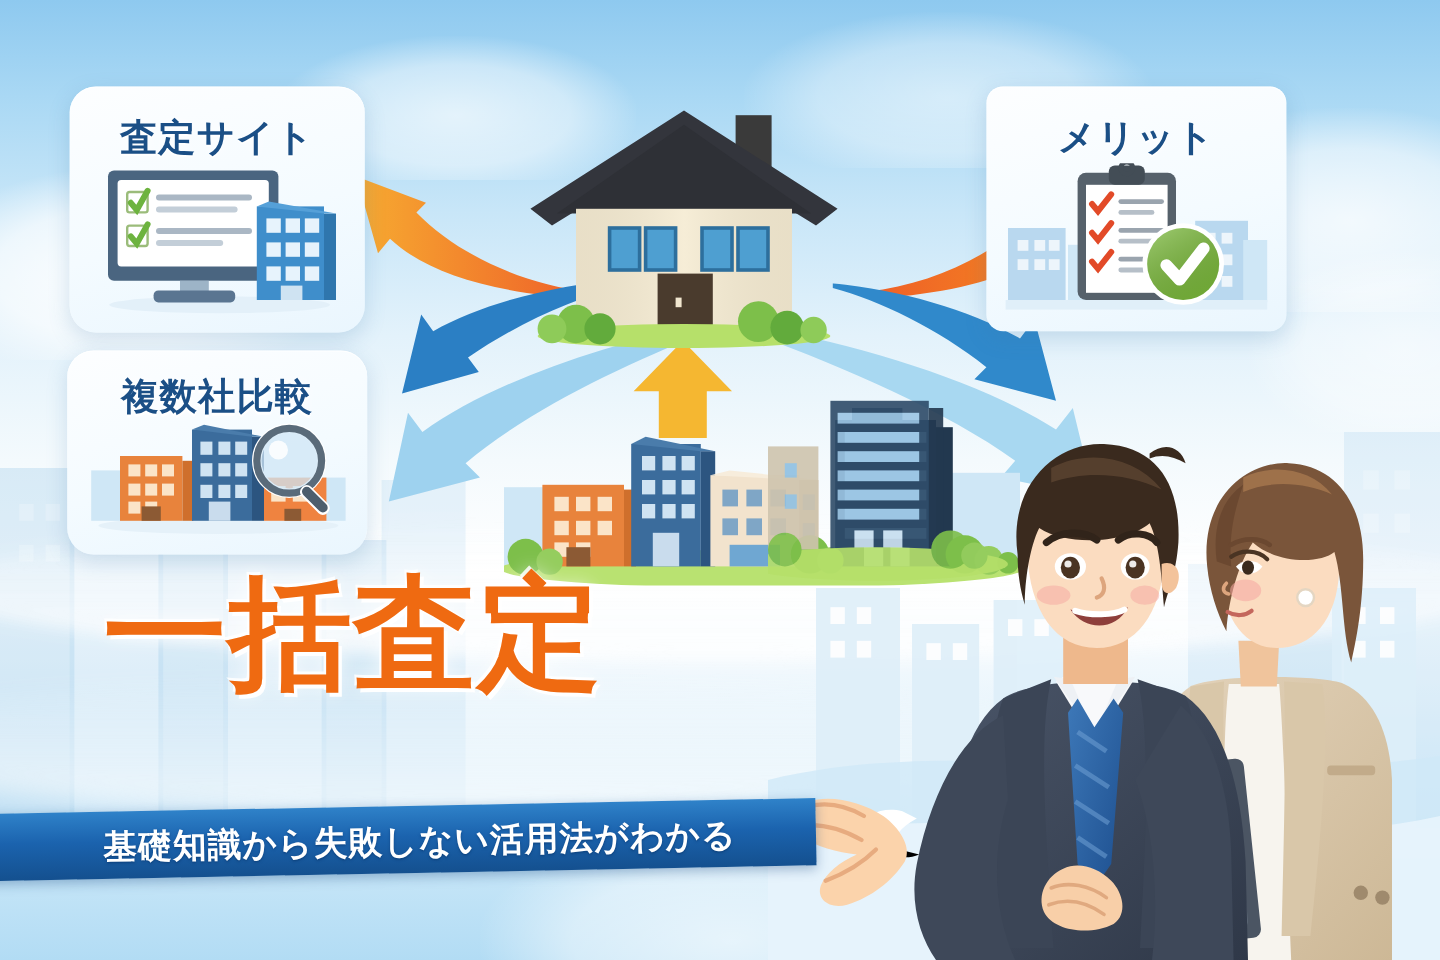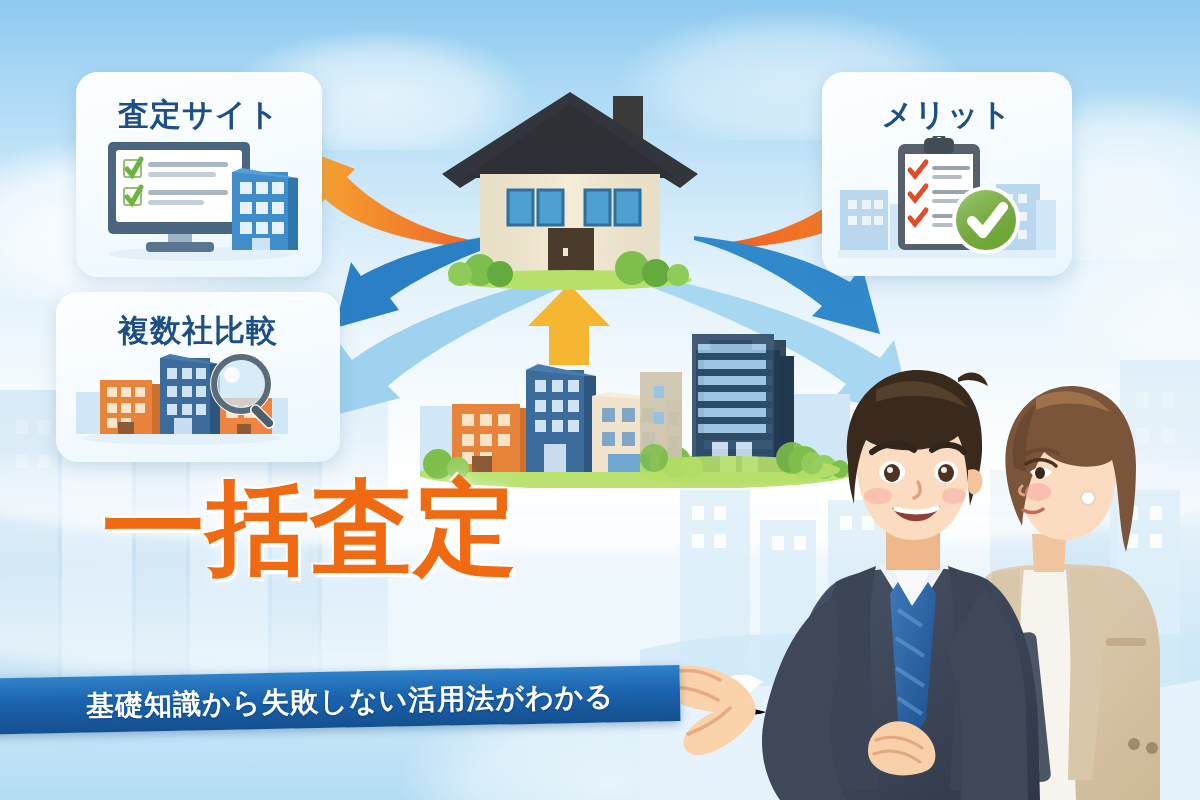--- a/index.html
+++ b/index.html
@@ -87,21 +87,21 @@
     line-height: 1.0;
     text-shadow: 2px 3px 0 rgba(255,255,255,.96), -2px -1px 0 rgba(255,255,255,.8), 0 0 14px rgba(255,255,255,.85);
     white-space: nowrap;
   }
   .h-line2 {
     font-size: 103px; font-weight: bold;
     color: #ef6a11;
     letter-spacing: 1px;
     line-height: 1.0;
     margin-top: -6px;
-    margin-left: 24px;
+    margin-left: 8px;
     text-shadow: 3px 4px 0 rgba(255,255,255,.97), -2px -2px 0 rgba(255,255,255,.85), 0 0 16px rgba(255,255,255,.8);
     white-space: nowrap;
   }
 
   
   #banner {
     position: absolute;
     left: -40px; top: 672px;
     width: 720px; height: 56px;
     background: linear-gradient(180deg, #2f82c9 0%, #1b63ae 45%, #14508f 100%);
@@ -319,21 +319,21 @@
       <circle cx="18" cy="146" r="15" fill="#7dbf4a"></circle>
       <circle cx="38" cy="150" r="11" fill="#95cd5e"></circle>
       <circle cx="255" cy="144" r="16" fill="#7dbf4a"></circle>
       <circle cx="272" cy="149" r="11" fill="#95cd5e"></circle>
       <circle cx="384" cy="144" r="16" fill="#7dbf4a"></circle>
       <circle cx="404" cy="149" r="12" fill="#95cd5e"></circle>
       <circle cx="420" cy="151" r="9" fill="#7dbf4a"></circle>
     </svg>
   </div>
 
-  <div class="card" id="card-site" style="left:76px; top:72px; width:246px; height:205px;">
+  <div class="card" id="card-site" style="left:58px; top:72px; width:246px; height:205px;">
     <div class="card-title">査定サイト</div>
     <svg class="art" style="left:22px; top:66px;" width="206" height="124" viewBox="0 0 206 124">
       <ellipse cx="103" cy="116" rx="92" ry="7" fill="#e3f0f9"></ellipse>
 
       <rect x="10" y="4" width="142" height="92" rx="5" fill="#4a6580"></rect>
       <rect x="18" y="12" width="126" height="72" rx="3" fill="#ffffff"></rect>
 
       <rect x="70" y="96" width="24" height="10" fill="#9db4c7"></rect>
       <rect x="48" y="104" width="68" height="10" rx="4" fill="#5a7591"></rect>
 
@@ -358,21 +358,21 @@
           <rect x="158" y="64" width="12" height="12"></rect>
           <rect x="174" y="64" width="12" height="12"></rect>
         <rect x="142" y="84" width="12" height="12"></rect>
           <rect x="158" y="84" width="12" height="12"></rect>
           <rect x="174" y="84" width="12" height="12"></rect>
       </g>
       <rect x="154" y="100" width="18" height="12" fill="#cfe3f2"></rect>
     </svg>
   </div>
 
-  <div class="card" id="card-cmp" style="left:56px; top:292px; width:250px; height:170px;padding-left:34px;">
+  <div class="card" id="card-cmp" style="left:56px; top:292px; width:250px; height:170px;">
     <div class="card-title">複数社比較</div>
     <svg class="art" style="left:18px; top:56px;" width="216" height="104" viewBox="0 0 216 104">
       <rect x="2" y="44" width="34" height="42" fill="#cfe7f6"></rect>
       <rect x="178" y="50" width="36" height="36" fill="#cfe7f6"></rect>
       <ellipse cx="108" cy="90" rx="100" ry="7" fill="#e5f1f9"></ellipse>
 
       <rect x="26" y="32" width="52" height="54" fill="#e8833c"></rect>
       <rect x="78" y="36" width="9" height="50" fill="#cf6f2c"></rect>
       <g fill="#fbe4c8">
         <rect x="33" y="39" width="10" height="10"></rect>
@@ -412,21 +412,21 @@
       <g>
         <circle cx="167" cy="36" r="27" fill="none" stroke="#ffffff" stroke-width="8"></circle>
         <circle cx="167" cy="36" r="27" fill="#cfe6f5" fill-opacity=".75" stroke="#5a6b7a" stroke-width="6"></circle>
         <circle cx="158" cy="27" r="8" fill="#ffffff" fill-opacity=".85"></circle>
         <rect x="183" y="54" width="11" height="30" rx="5" transform="rotate(-45 188 69)" fill="#ffffff"></rect>
         <rect x="184" y="55" width="8" height="27" rx="4" transform="rotate(-45 188 68)" fill="#4d5e6d"></rect>
       </g>
     </svg>
   </div>
 
-  <div class="card" id="card-merit" style="left:822px; top:72px; width:250px; height:204px;">
+  <div class="card" id="card-merit" style="left:822px; top:72px; width:250px; height:204px;border-radius:14px;">
     <div class="card-title">メリット</div>
     <svg class="art" style="left:14px; top:64px;" width="222" height="128" viewBox="0 0 222 128">
 
       <rect x="4" y="54" width="48" height="62" fill="#b9d8ef"></rect>
       <rect x="54" y="68" width="36" height="48" fill="#cfe7f6"></rect>
       <rect x="160" y="48" width="44" height="68" fill="#b9d8ef"></rect>
       <rect x="200" y="64" width="20" height="52" fill="#cfe7f6"></rect>
       <g fill="#ffffff" opacity=".75">
         <rect x="12" y="64" width="9" height="9"></rect>
           <rect x="26" y="64" width="9" height="9"></rect>

